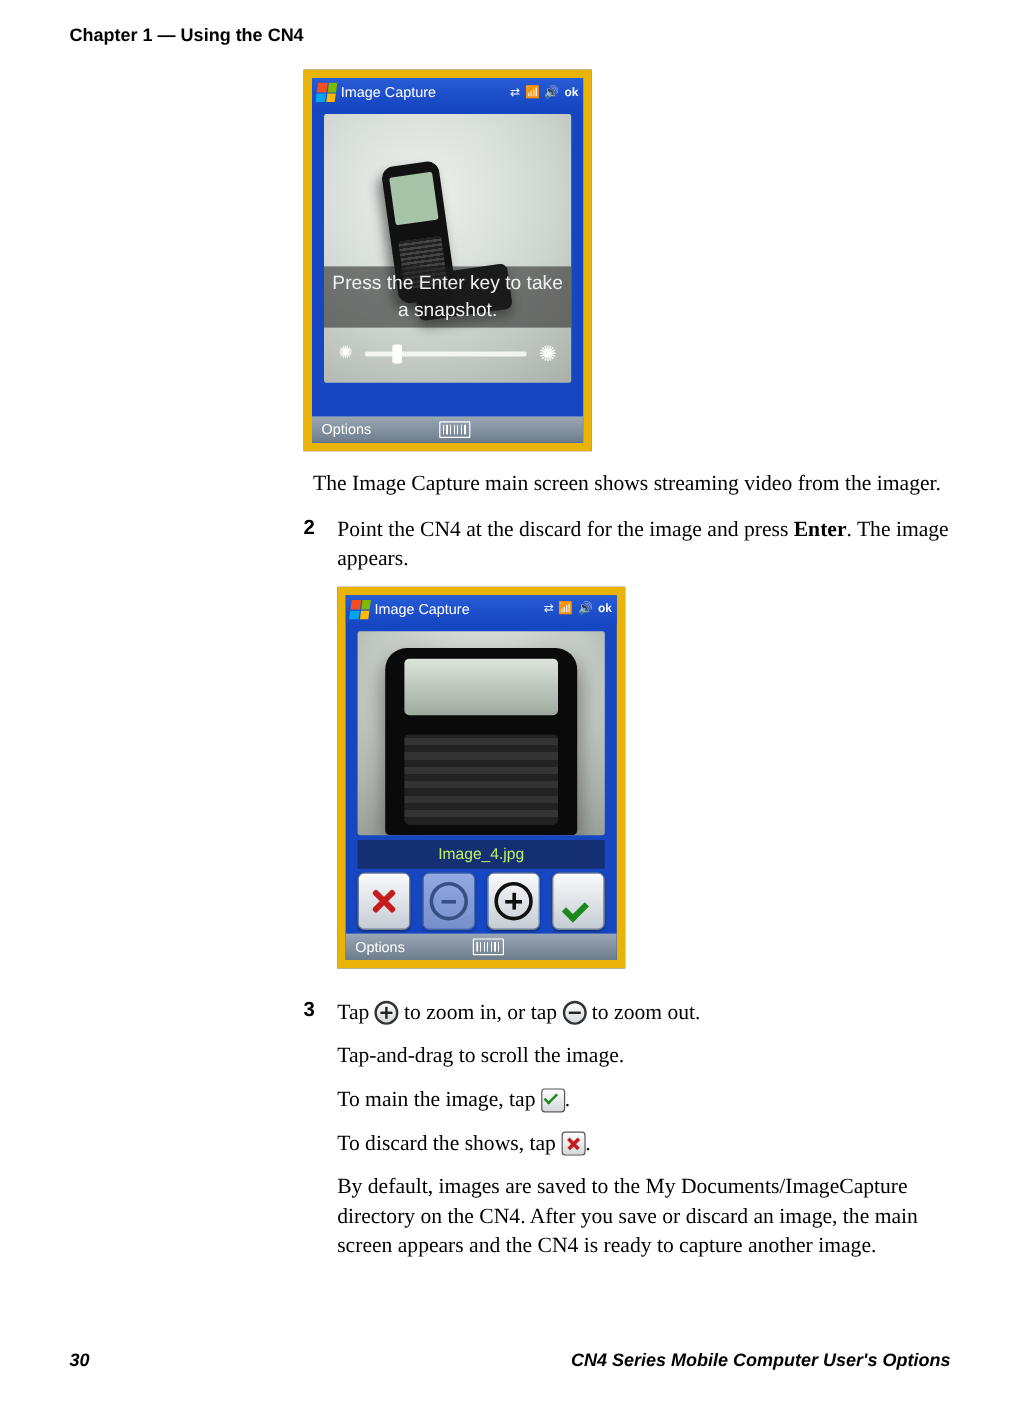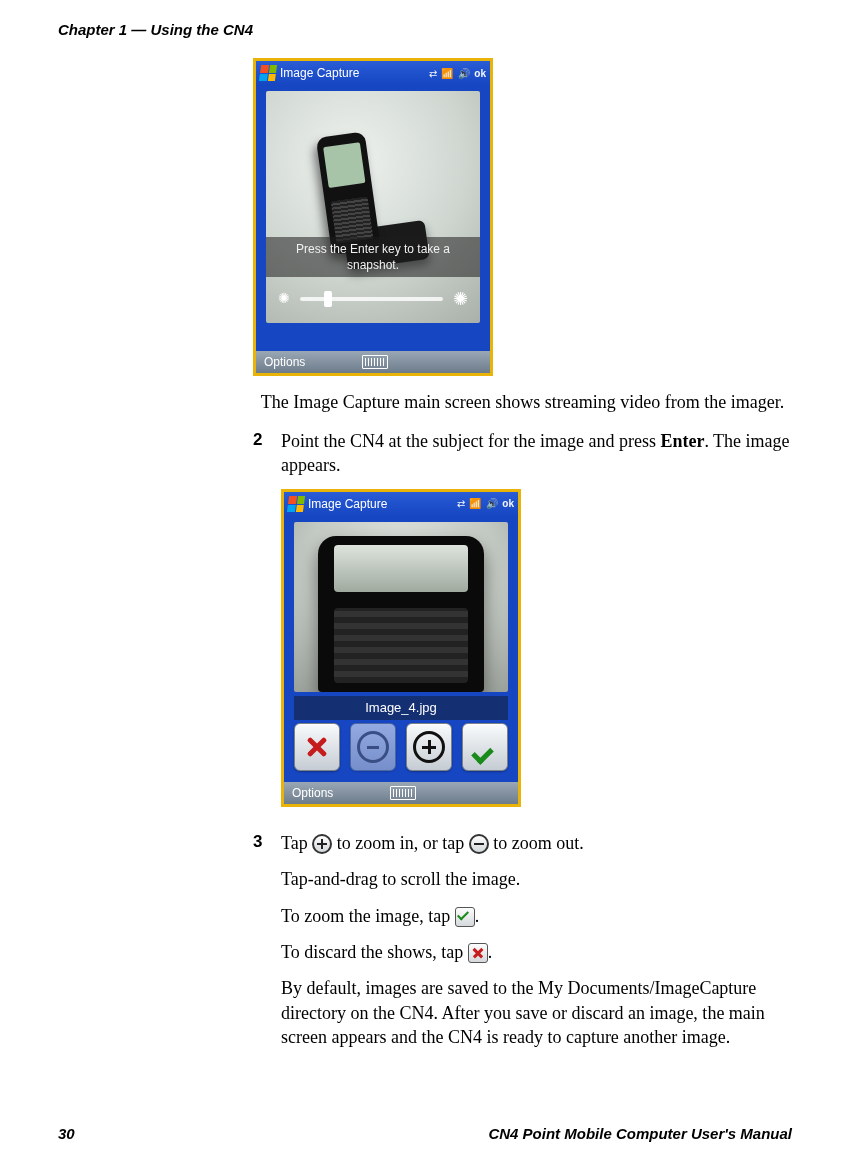--- a/index.html
+++ b/index.html
@@ -17,33 +17,32 @@
   }
   .page {
     padding: 20px 58px 30px 58px;
     box-sizing: border-box;
     height: 100%;
     position: relative;
   }
   .running-head {
     font-family: Arial, Helvetica, sans-serif;
     font-weight: bold;
-    font-style: italic;
     font-size: 15px;
     margin-bottom: 18px;
   }
   .content {
     margin-left: 195px;
     margin-right: 0;
   }
   .screenshot {
     width: 240px;
     height: 318px;
     background: #1646c2;
-    border: 3px solid #eab308;
+    border: 7px solid #eab308;
     position: relative;
     margin-bottom: 14px;
     box-sizing: border-box;
     overflow: hidden;
   }
   .titlebar {
     height: 24px;
     background: linear-gradient(#2a5cd6, #1646c2);
     display: flex;
     align-items: center;
@@ -100,21 +99,21 @@
     content:""; position:absolute; bottom:10%; left:12%; right:12%; height:35%;
     background:repeating-linear-gradient(#222 0 2px,#444 2px 4px);
     border-radius:2px;
   }
   .hint-banner {
     position:absolute; left:0; right:0; bottom:46px;
     background: rgba(30,30,30,0.55);
     color:#f0f0f0;
     text-align:center;
     font-family: Tahoma, Arial, sans-serif;
-    font-size: 12px;
+    font-size: 16px;
     padding: 4px 6px;
     margin-top: 32px;
   }
   .slider-row {
     position:absolute; left:12px; right:12px; bottom:12px; height:24px;
     display:flex; align-items:center; gap:10px;
     color:#fff;
   }
   .sun-small, .sun-large { font-size:14px; line-height:1;}
   .sun-large { font-size:18px;}
@@ -159,21 +158,21 @@
     border-radius:4px;
   }
   .closeup::after {
     content:""; position:absolute; bottom:6%; left:10%; right:10%; height:48%;
     background:repeating-linear-gradient(0deg,#222 0 6px,#333 6px 12px);
     border-radius:4px;
   }
   .filename-banner {
     position:absolute; left:10px; right:10px; top:204px;
     background: rgba(20,20,20,0.45);
-    color:#ffffff; text-align:center;
+    color:#bef264; text-align:center;
     font-family: Tahoma, Arial, sans-serif; font-size:13px;
     padding:3px 0;
   }
   .button-row {
     position:absolute; left:10px; right:10px; top:230px; height:50px;
     display:flex; gap:10px; align-items:center;
   }
   .sq-btn {
     flex:1; height:46px; border-radius:6px;
     background:linear-gradient(#f9fbfc,#c5ccd3);
@@ -306,21 +305,21 @@
         <span class="kb-icon"></span>
       </div>
     </div>
 
     <p class="caption">The Image Capture main screen shows streaming video from the imager.</p>
 
     <div class="step">
       <div class="step-num">2</div>
       <div class="step-body">
         <p>
-          <span>Point the CN4 at the subject for the image and press </span><b class="sans">Enter</b><span>. The image appears.</span>
+          <span>Point the CN4 at the discard for the image and press </span><b class="sans">Enter</b><span>. The image appears.</span>
         </p>
 
         <div class="screenshot" style="height:318px;">
           <div class="titlebar">
             <div class="win-flag">
                 <div></div>
                 <div></div>
                 <div></div>
                 <div></div>
               </div>
@@ -364,28 +363,28 @@
     </div>
 
     <div class="step">
       <div class="step-num">3</div>
       <div class="step-body">
         <p>
           <span>Tap </span><span class="inline-icon plus"></span><span> to zoom in, or tap </span><span class="inline-icon minus"></span><span> to zoom out.</span>
         </p>
         <p>Tap-and-drag to scroll the image.</p>
         <p>
-          <span>To zoom the image, tap </span><span class="inline-icon check"></span><span>.</span>
+          <span>To main the image, tap </span><span class="inline-icon check"></span><span>.</span>
         </p>
         <p>
           <span>To discard the shows, tap </span><span class="inline-icon cross"></span><span>.</span>
         </p>
         <p>By default, images are saved to the My Documents/ImageCapture directory on the CN4. After you save or discard an image, the main screen appears and the CN4 is ready to capture another image.</p>
       </div>
     </div>
 
   </div>
 
   <div class="footer">
     <span>30</span>
-    <span>CN4 Point Mobile Computer User's Manual</span>
+    <span>CN4 Series Mobile Computer User's Options</span>
   </div>
 </div>
 
 </body></html>

